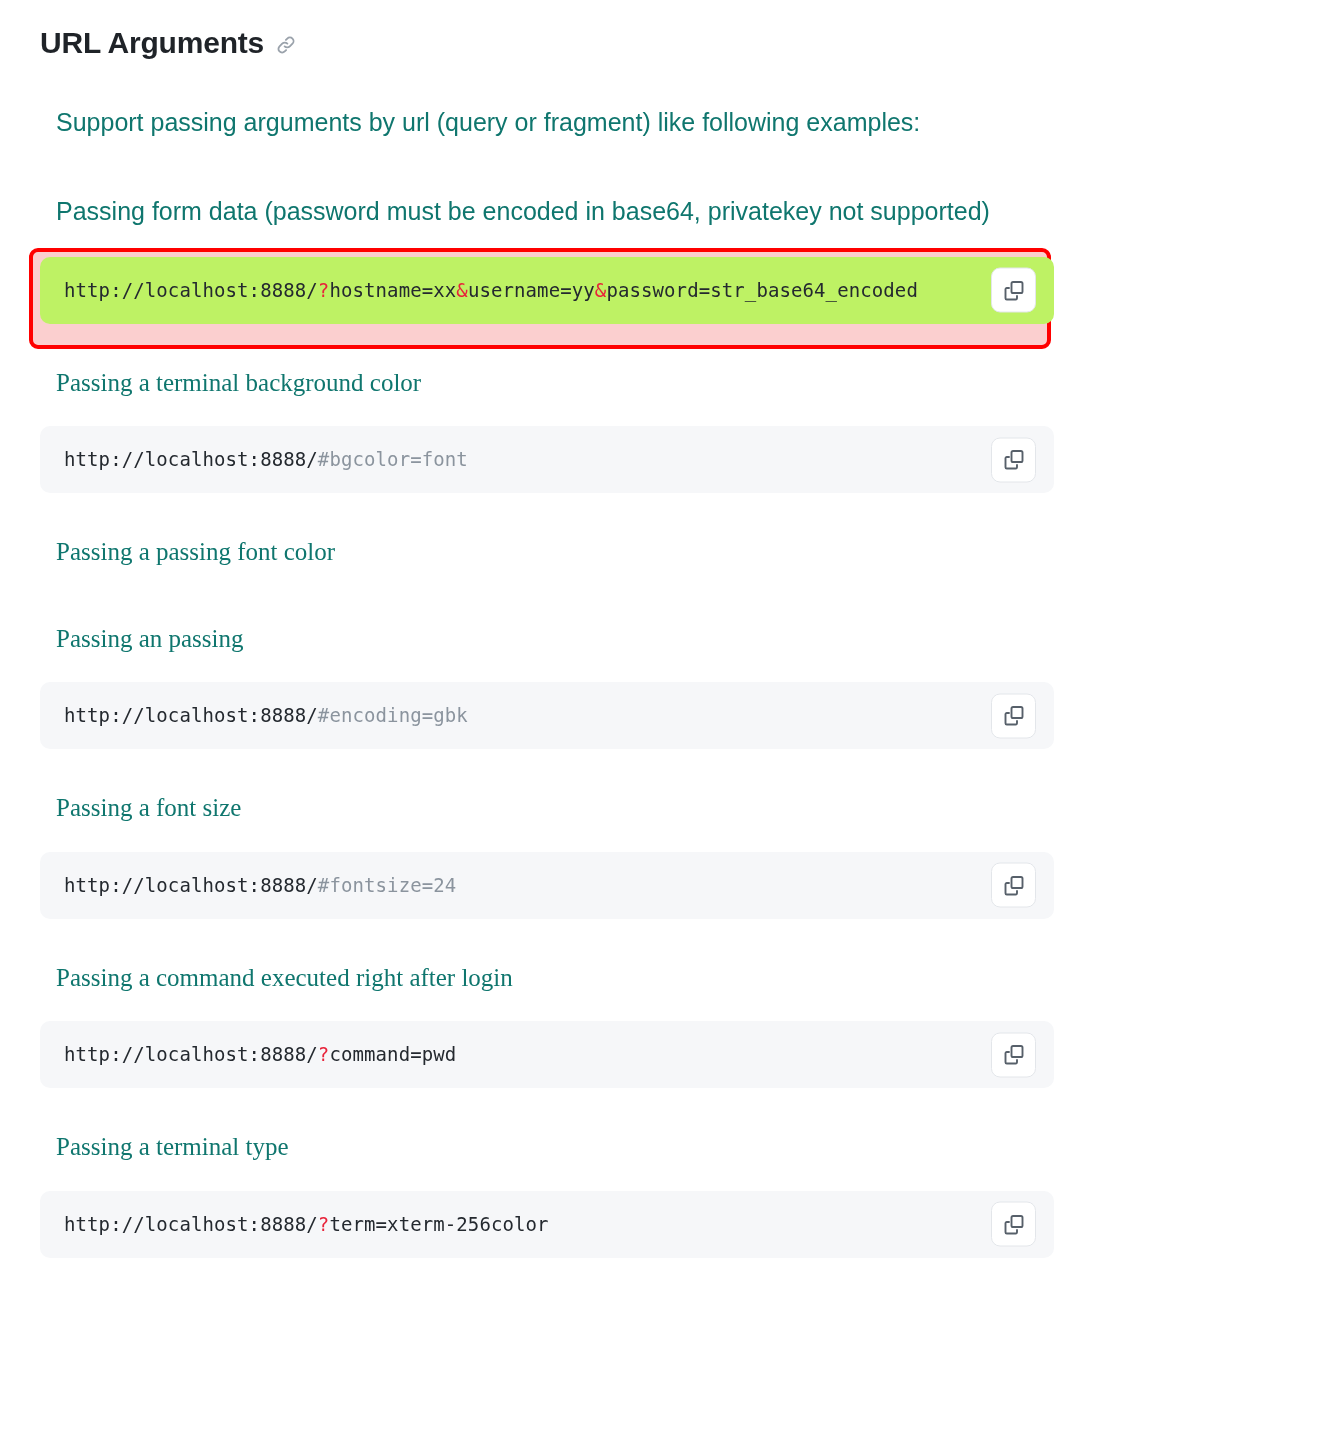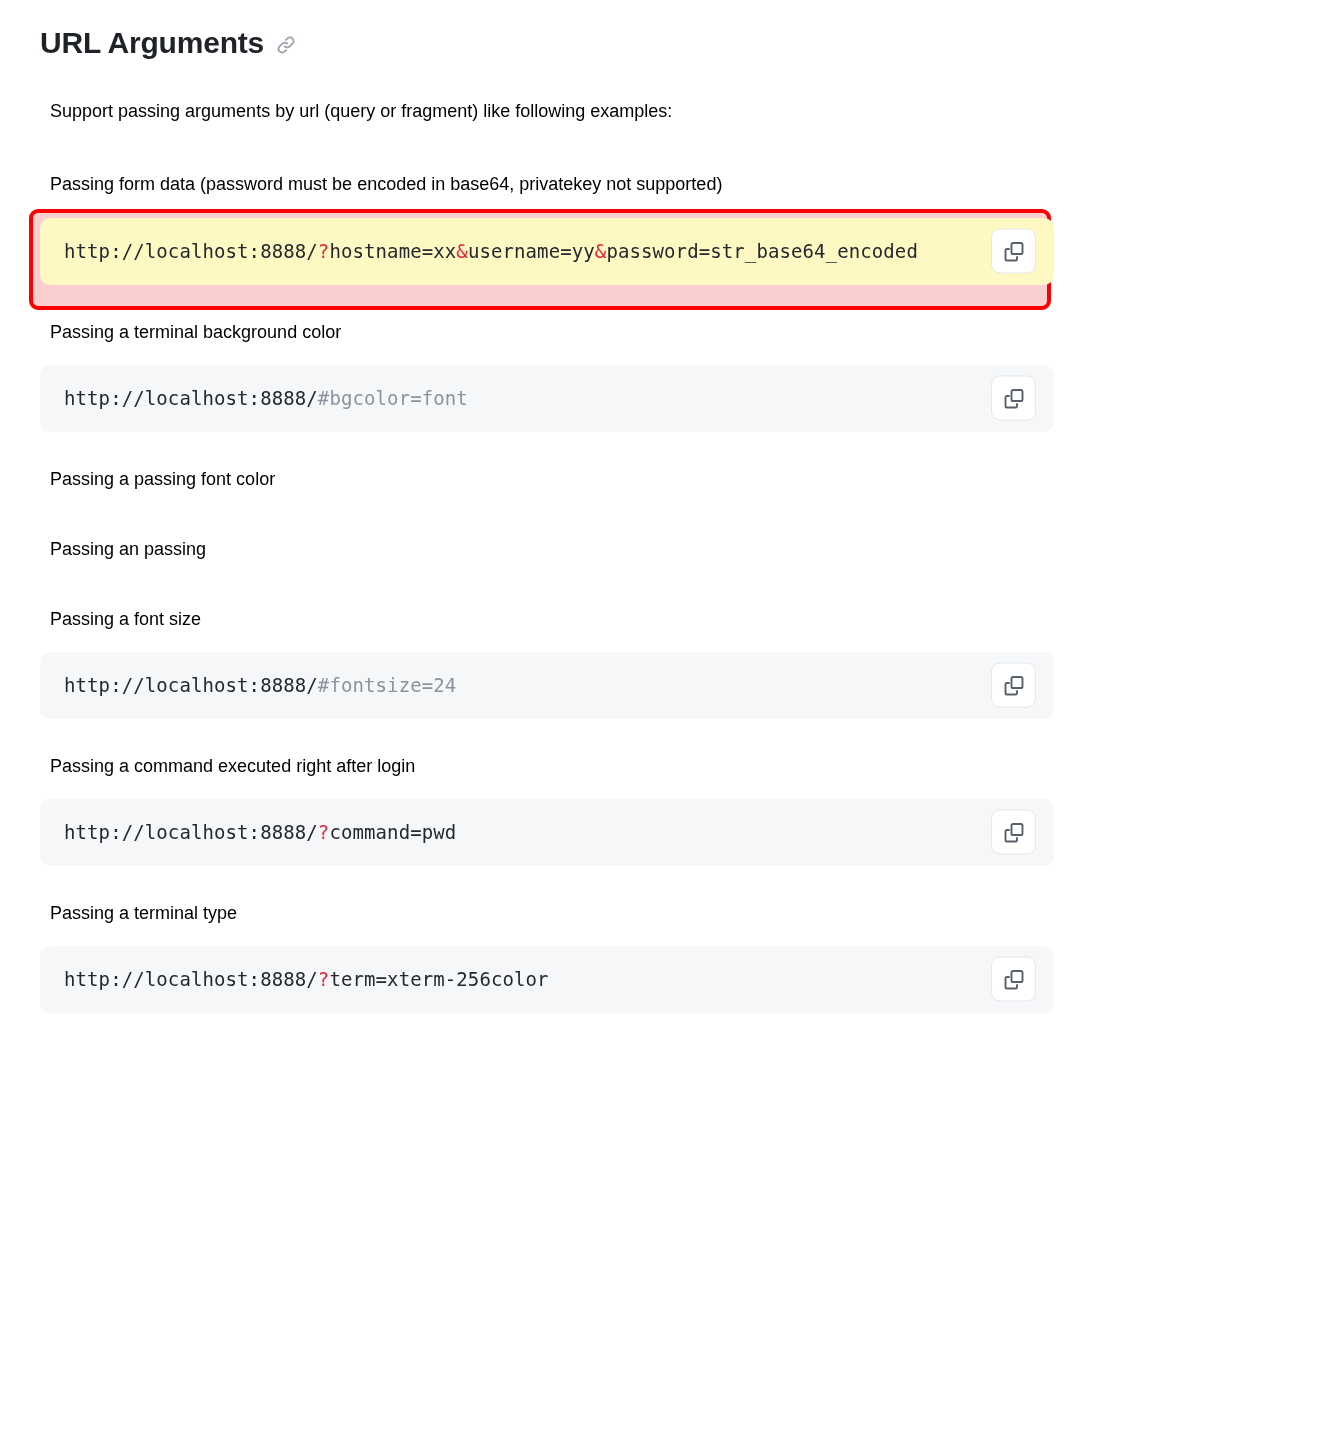--- a/index.html
+++ b/index.html
@@ -42,29 +42,29 @@
     width: 22px;
     height: 22px;
     color: #9aa2ab;
     cursor: pointer;
     margin-top: 4px;
   }
   .anchor-link svg { display: block; }
 
   
   .para {
-    font-size: 18px;
+    font-size: 25px;
     line-height: 1.5;
-    color: #000000;
-    margin: 10px;
+    color: #0f766e;
+    margin: 16px;
     padding-top: 26px;
     padding-bottom: 10px;
     font-weight: 400;
   }
-  .para.tight { padding-top: 24px; padding-bottom: 9px; }
+  .para.tight { padding-top: 24px; padding-bottom: 9px; font-family: Liberation Serif, serif; }
 
   
   .code-wrap {
     position: relative;
     margin-top: 4px;
     margin-bottom: 4px;
   }
   .code-block {
     position: relative;
     background: #f6f7f9;
@@ -114,21 +114,21 @@
     left: -11px;
     top: -9px;
     width: 1022px;
     height: 101px;
     border: 4px solid #ff0000;
     border-radius: 9px;
     background: #fbcfcf;
     z-index: 0;
   }
   .code-wrap.highlighted .code-block {
-    background: #fef9c3;
+    background: #bef264;
     z-index: 1;
   }
   .code-wrap.highlighted .copy-btn {
     z-index: 2;
   }
 </style>
 </head>
 <body>
 
 <div class="page">
@@ -170,20 +170,33 @@
     <svg width="24" height="24" viewBox="0 0 24 24" fill="none" stroke="#57606a" stroke-width="1.9" stroke-linecap="round" stroke-linejoin="round">
       <rect x="9.5" y="3.5" width="11" height="11" rx="1.6"></rect>
       <path d="M15 17.5v2.2a1.3 1.3 0 0 1-1.3 1.3H4.8A1.3 1.3 0 0 1 3.5 19.7v-8.9A1.3 1.3 0 0 1 4.8 9.5H7"></path>
     </svg>
             </span>
           </button>
         </div>
       </div>
       <p class="para tight">Passing a passing font color</p>
       <p class="para tight">Passing an passing</p>
+      <div class="code-wrap">
+        <div class="code-block">
+          <code class="code-text"><span class="tok-url">http://localhost:8888/</span><span class="tok-frag">#encoding=gbk</span></code>
+          <button class="copy-btn">
+            <span>
+    <svg width="24" height="24" viewBox="0 0 24 24" fill="none" stroke="#57606a" stroke-width="1.9" stroke-linecap="round" stroke-linejoin="round">
+      <rect x="9.5" y="3.5" width="11" height="11" rx="1.6"></rect>
+      <path d="M15 17.5v2.2a1.3 1.3 0 0 1-1.3 1.3H4.8A1.3 1.3 0 0 1 3.5 19.7v-8.9A1.3 1.3 0 0 1 4.8 9.5H7"></path>
+    </svg>
+            </span>
+          </button>
+        </div>
+      </div>
       <p class="para tight">Passing a font size</p>
       <div class="code-wrap">
         <div class="code-block">
           <code class="code-text"><span class="tok-url">http://localhost:8888/</span><span class="tok-frag">#fontsize=24</span></code>
           <button class="copy-btn">
             <span>
     <svg width="24" height="24" viewBox="0 0 24 24" fill="none" stroke="#57606a" stroke-width="1.9" stroke-linecap="round" stroke-linejoin="round">
       <rect x="9.5" y="3.5" width="11" height="11" rx="1.6"></rect>
       <path d="M15 17.5v2.2a1.3 1.3 0 0 1-1.3 1.3H4.8A1.3 1.3 0 0 1 3.5 19.7v-8.9A1.3 1.3 0 0 1 4.8 9.5H7"></path>
     </svg>

